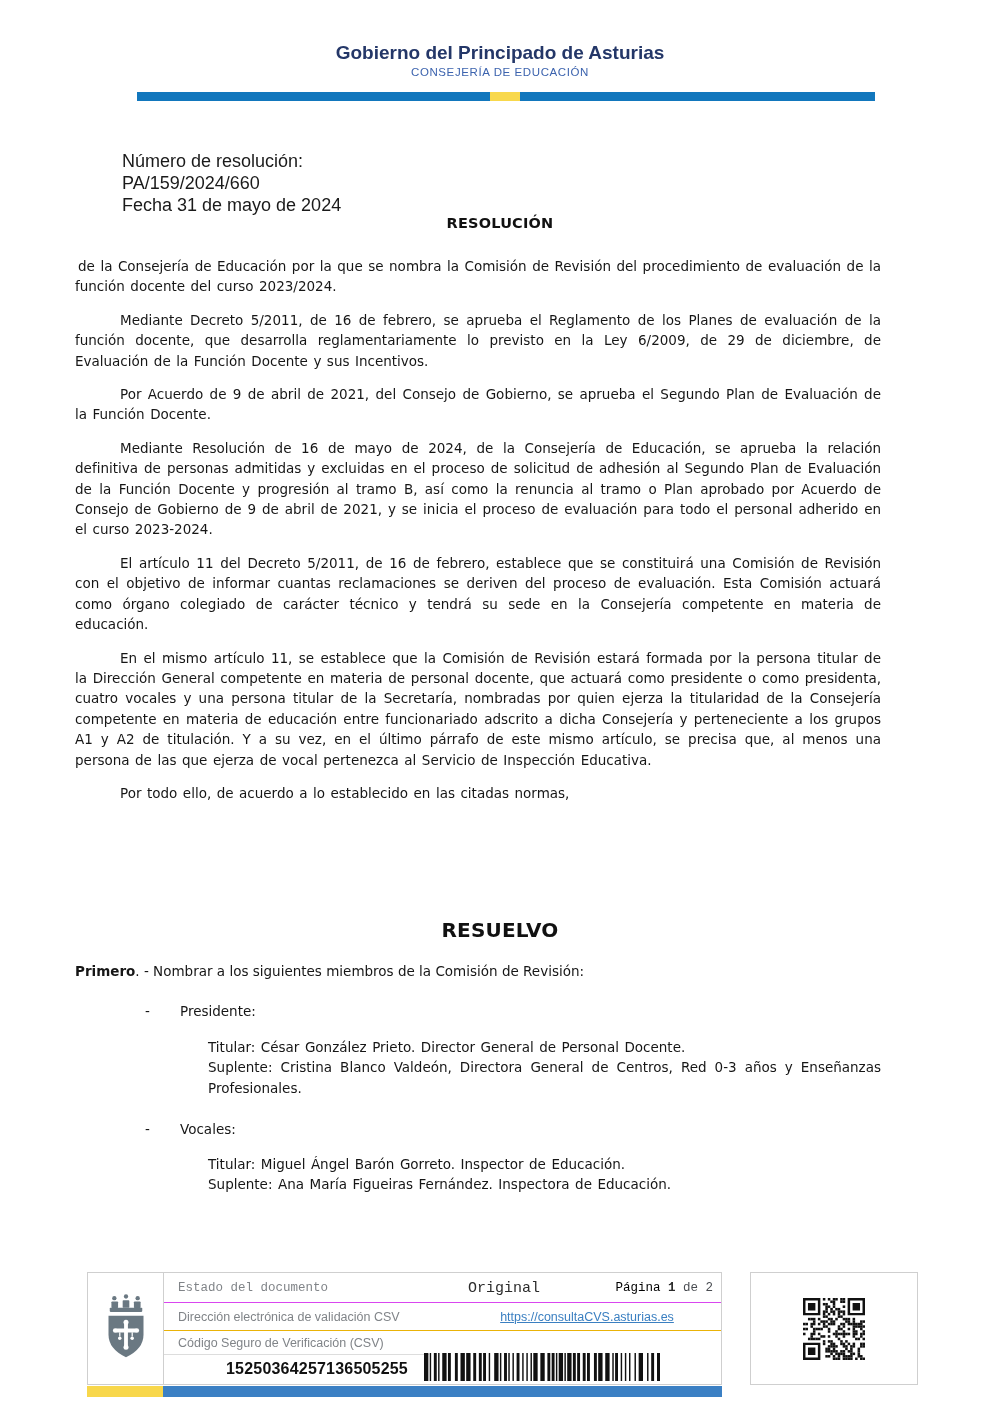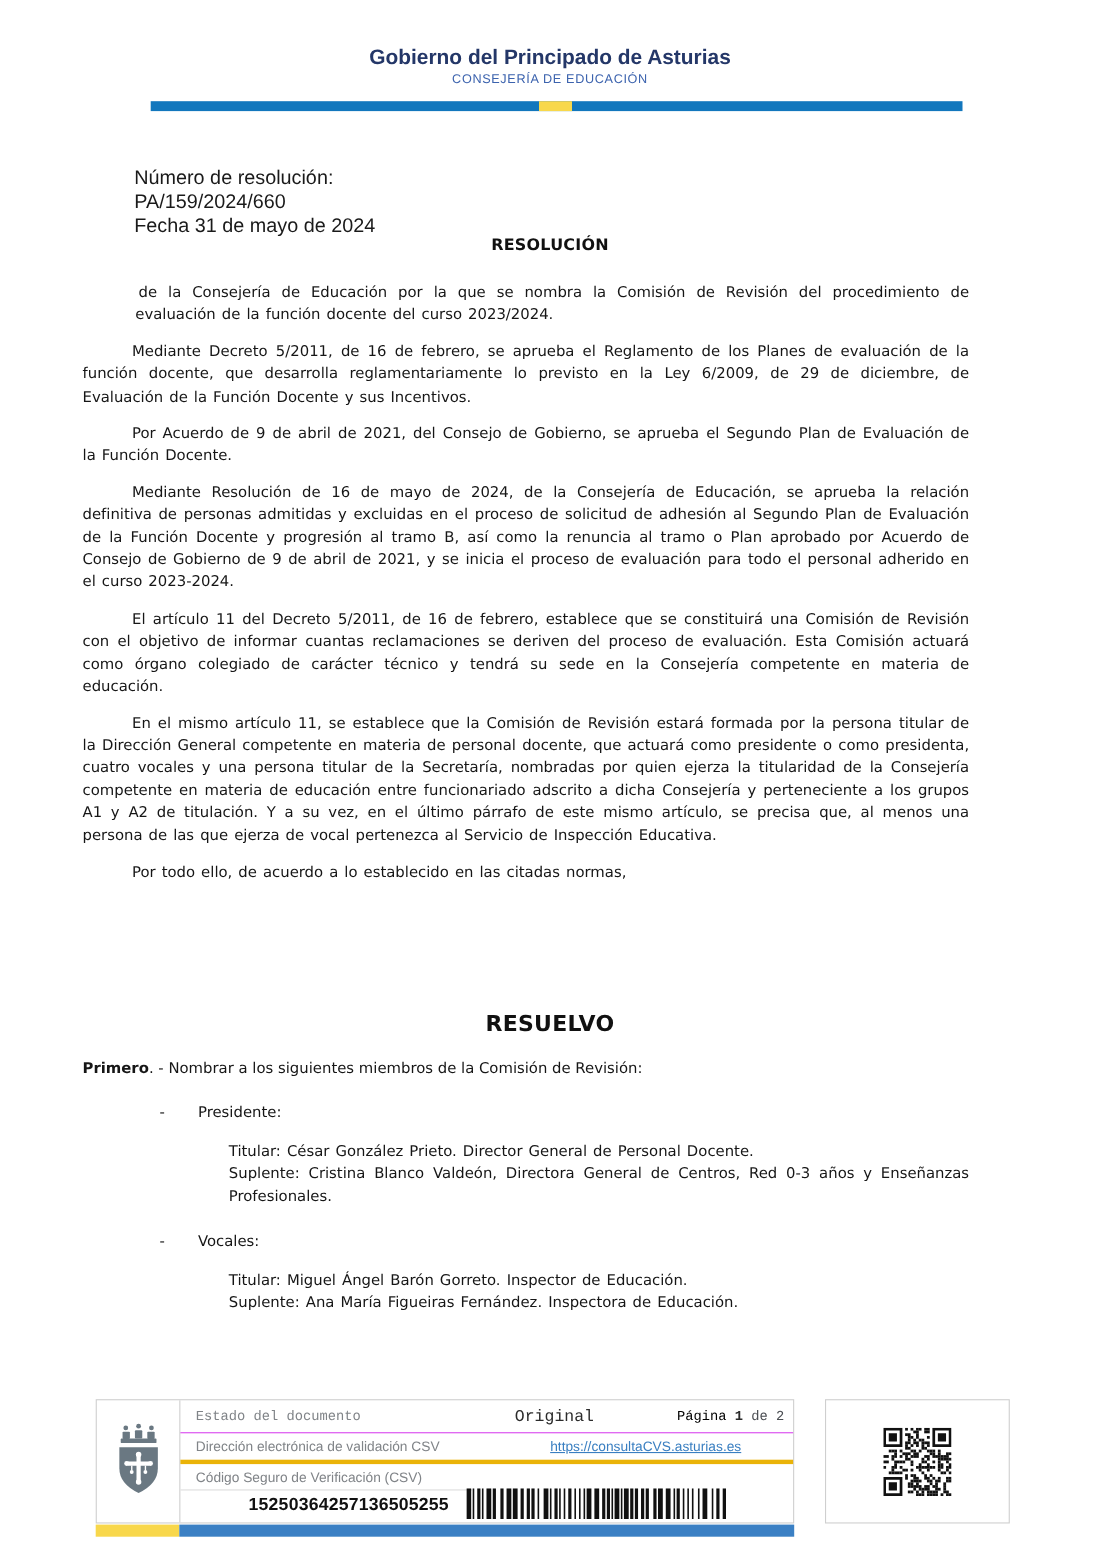--- a/index.html
+++ b/index.html
@@ -21,21 +21,21 @@
   
   .doc-heading{position:absolute;top:215px;left:0;width:1000px;text-align:center;
                font-size:14.5px;font-weight:bold;letter-spacing:.2px;color:#111;}
   .resuelvo-heading{position:absolute;top:918px;left:0;width:1000px;text-align:center;
                font-size:20px;font-weight:bold;letter-spacing:.2px;color:#111;}
 
   
   .body-text{position:absolute;top:256px;left:75px;width:806px;
              font-size:13.5px;line-height:20.4px;text-align:justify;word-spacing:1.2px;color:#161616;}
   .body-text p{margin:0 0 13px 0;text-indent:45px;}
-  .body-text p.p-first{text-indent:3px;margin-left:48px;}
+  .body-text p.p-first{text-indent:3px;}
 
   .primero-line{position:absolute;top:961px;left:75px;width:806px;font-size:13.5px;line-height:20.4px;}
   .primero-line b{font-weight:bold;}
 
   .bullet-line{position:absolute;font-size:13.5px;line-height:20.4px;}
   .bullet-line .dash{display:inline-block;width:35px;}
   .g1-bullet{top:1001px;left:145px;}
   .g2-bullet{top:1119px;left:145px;}
   .entries{position:absolute;left:208px;width:673px;font-size:13.5px;line-height:20.4px;
            text-align:justify;word-spacing:1.2px;}
@@ -46,21 +46,21 @@
   
   .footer{position:absolute;top:1272px;left:87px;width:833px;height:126px;
           font-family:"Liberation Sans",sans-serif;}
   .f-box{position:absolute;top:0;left:0;width:635px;height:113px;border:1px solid #cfcfcf;
          box-sizing:border-box;background:#fff;display:flex;}
   .f-icon-col{width:76px;border-right:1px solid #cfcfcf;box-sizing:border-box;
               display:flex;align-items:center;justify-content:center;}
   .f-table{position:relative;flex:1;}
   .f-row{position:relative;box-sizing:border-box;}
   .f-r1{height:30px;border-bottom:1px solid #d946ef;font-family:Liberation Mono, monospace;}
-  .f-r2{height:28px;border-bottom:4px solid #eab308;text-align:center;}
+  .f-r2{height:28px;border-bottom:1px solid #eab308;text-align:center;}
   .f-r3{height:23px;}
   .f-r4{height:30px;}
   .partial-divider{position:absolute;top:0;left:0;width:265px;height:1px;background:#dddddd;}
   .f-label{position:absolute;left:14px;top:50%;transform:translateY(-50%);
            font-size:12.5px;color:#808488;white-space:nowrap;}
   .f-original{position:absolute;left:340px;top:50%;transform:translate(-50%,-50%);
            font-size:15px;color:#2b2b2b;}
   .f-page{position:absolute;right:8px;top:50%;transform:translateY(-50%);
            font-size:12.5px;color:#4a4d52;white-space:nowrap;}
   .f-page .pg-label{color:#000000;}

